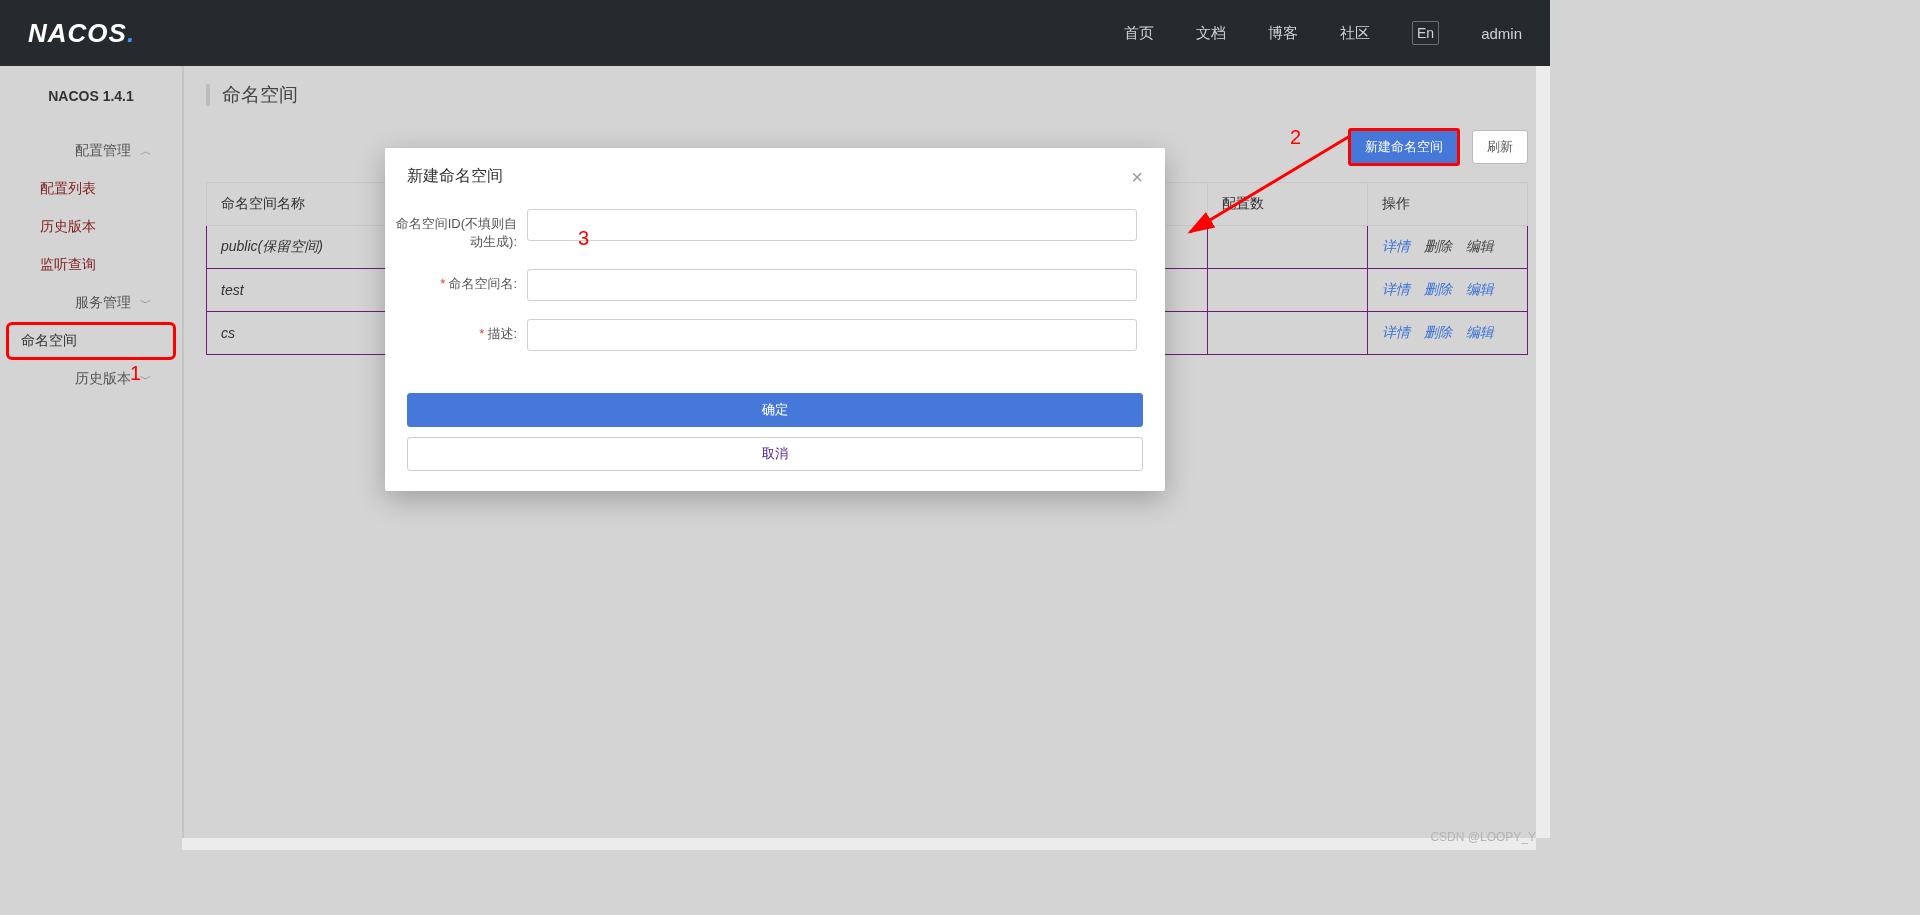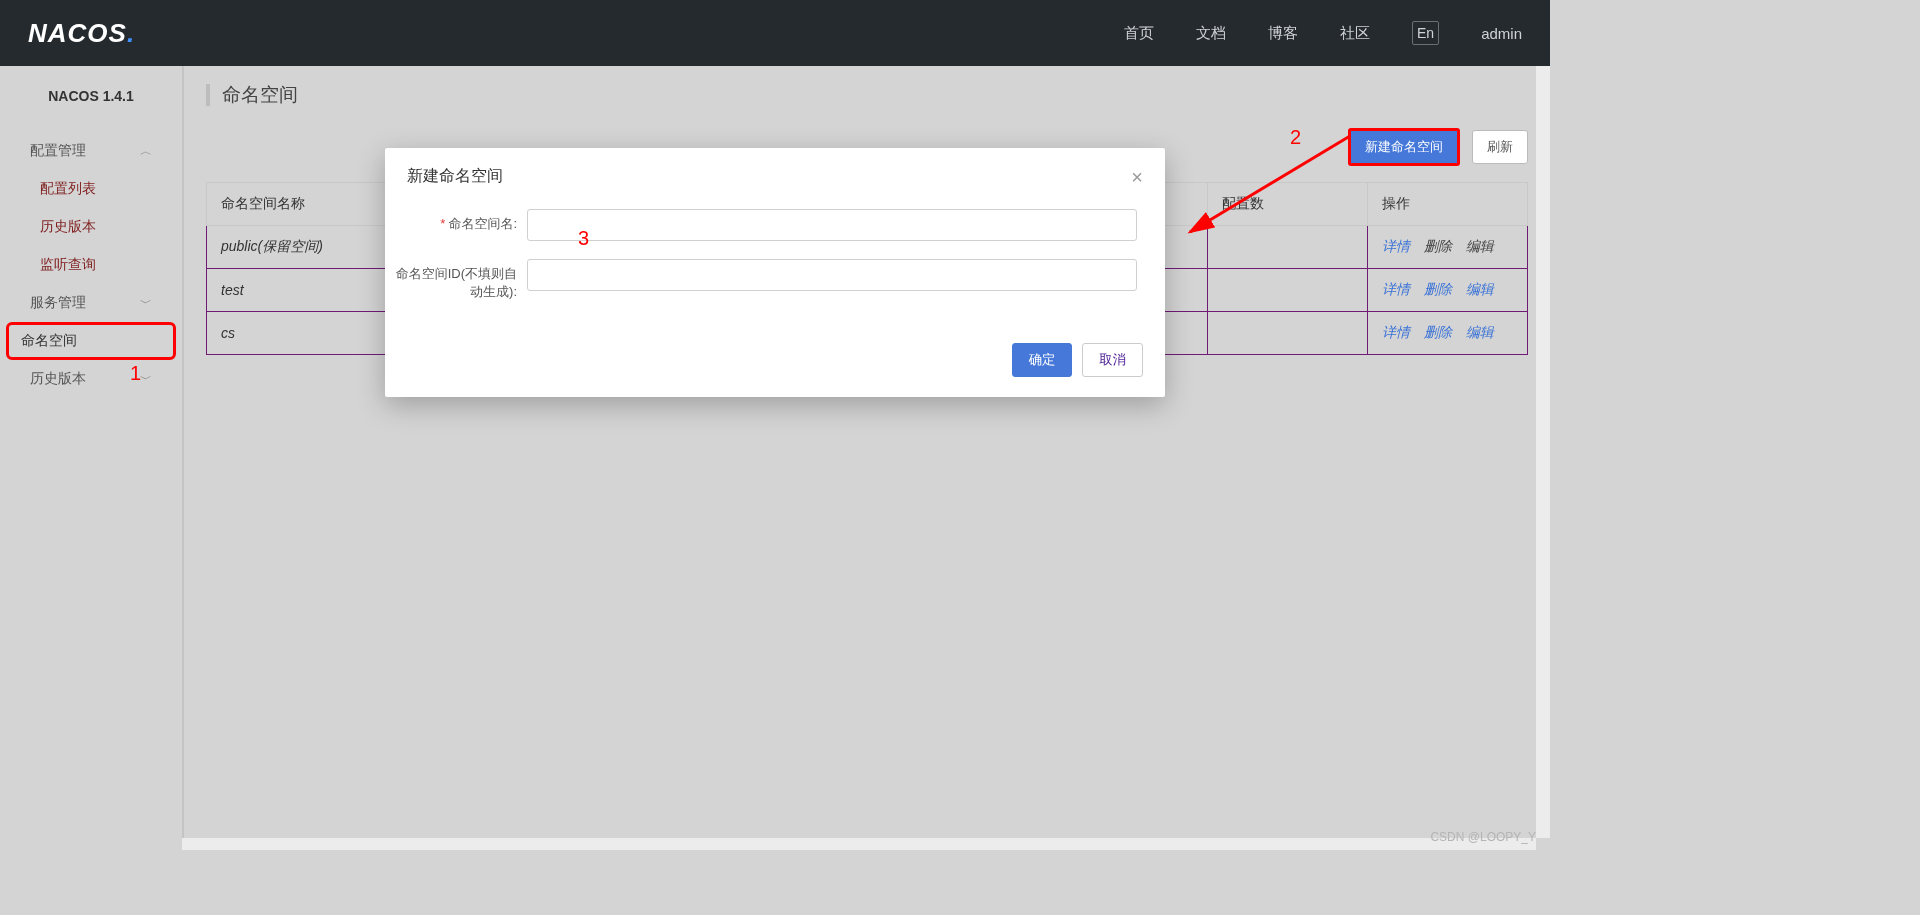--- a/index.html
+++ b/index.html
@@ -9,21 +9,21 @@
 .topbar { height: 66px; background: #252a2f; display: flex; align-items: center; padding: 0 28px; }
 .logo { font-size: 26px; font-weight: 700; letter-spacing: 1px; color: #fff; font-style: italic; }
 .logo .dot { color: #4190ff; }
 .topnav { margin-left: auto; display: flex; align-items: center; gap: 42px; }
 .topnav a { color: #cfd3d7; text-decoration: none; font-size: 15px; }
 .lang-box { border: 1px solid #6b7075; color: #cfd3d7; padding: 3px 4px; font-size: 14px; border-radius: 2px; }
 
 .body-wrap { display: flex; height: calc(100% - 66px); background: #d4d4d4; }
 .sidebar { width: 182px; background: #d4d4d4; padding-top: 22px; }
 .version { text-align: center; font-weight: 700; color: #333; font-size: 14px; margin-bottom: 28px; }
-.menu-item { padding: 10px 30px; display: flex; align-items: center; justify-content: space-between; cursor: pointer; font-size: 14px; color: #555; }
+.menu-item { padding: 10px 30px; display: flex; align-items: center; justify-content: space-between; cursor: pointer; font-size: 14px; color: #555; margin-left: 45px; }
 .menu-sub { padding: 10px 18px 10px 40px; color: #7f1d1d; font-size: 14px; cursor: pointer; }
 .menu-item.active { border: 3px solid #ff0000; border-radius: 6px; margin: 0 6px; padding: 7px 12px; color: #333; }
 .chev { font-size: 12px; color: #888; }
 
 .main { flex: 1; border-left: 2px solid #c4c4c4; background: #d4d4d4; position: relative; overflow: auto; }
 .main-inner { padding: 18px 22px; }
 .page-title { font-size: 19px; color: #444; border-left: 4px solid #bdbdbd; padding-left: 12px; height: 22px; display: flex; align-items: center; margin-bottom: 22px; }
 .top-actions { display: flex; justify-content: flex-end; gap: 12px; margin-bottom: 16px; align-items: center; }
 .btn { padding: 7px 14px; font-size: 13px; border-radius: 3px; cursor: pointer; border: 1px solid transparent; }
 .btn-primary { background: #4578d9; color: #fff; border: 3px solid #ff0000; }
@@ -39,21 +39,21 @@
 .modal { width: 780px; background: #fff; border-radius: 2px; box-shadow: 0 8px 28px rgba(0,0,0,.25); margin-top: 148px; }
 .modal-head { padding: 18px 22px 12px; display: flex; align-items: center; }
 .modal-title { font-size: 16px; color: #333; }
 .modal-close { margin-left: auto; font-size: 20px; color: #999; cursor: pointer; line-height: 1; }
 .modal-body { padding: 10px 28px 10px 10px; }
 .form-row { display: flex; align-items: flex-start; margin-bottom: 18px; }
 .form-label { width: 132px; text-align: right; padding-top: 6px; padding-right: 10px; color: #555; font-size: 13px; line-height: 1.4; }
 .form-label .req { color: #e23c3c; margin-right: 3px; }
 .form-input { flex: 1; }
 .form-input input { width: 100%; height: 32px; border: 1px solid #d0d0d0; border-radius: 3px; padding: 0 8px; font-size: 13px; }
-.modal-foot { padding: 14px 22px 20px; display: flex; justify-content: flex-end; gap: 10px; }
+.modal-foot { padding: 14px 22px 20px; display: flex; gap: 10px; flex-direction: column; }
 .modal-foot .btn-primary2 { background: #4578d9; color: #fff; border: 1px solid #4578d9; padding: 7px 16px; border-radius: 3px; cursor: pointer; }
 .modal-foot .btn-cancel { background: #fff; color: #4c1d95; border: 1px solid #ccc; padding: 7px 16px; border-radius: 3px; cursor: pointer; }
 
 .annot { position: absolute; color: #ff0000; font-size: 20px; font-weight: 400; pointer-events: none; }
 .arrow-svg { position: absolute; pointer-events: none; }
 
 .watermark { position: absolute; bottom: 6px; right: 14px; color: #b4b4b4; font-size: 12px; }
 .scrollbar-right { position: absolute; right: 0; top: 66px; bottom: 12px; width: 14px; background: #ececec; }
 .scrollbar-bottom { position: absolute; left: 182px; right: 14px; bottom: 0; height: 12px; background: #ececec; }
 </style>
@@ -150,25 +150,29 @@
   </div>
 
   <div class="modal-mask">
     <div class="modal">
       <div class="modal-head">
         <span class="modal-title">新建命名空间</span>
         <span class="modal-close">×</span>
       </div>
       <div class="modal-body">
         <div class="form-row">
+          <div class="form-label">命名空间ID(不填则自动生成):</div>
+          <div class="form-input"><input type="text" style=""></div>
+        </div>
+        <div class="form-row">
           <div class="form-label"><span class="req">*</span><span>命名空间名:</span></div>
           <div class="form-input"><input type="text" style=""></div>
         </div>
         <div class="form-row">
-          <div class="form-label">命名空间ID(不填则自动生成):</div>
+          <div class="form-label"><span class="req">*</span><span>描述:</span></div>
           <div class="form-input"><input type="text" style=""></div>
         </div>
       </div>
       <div class="modal-foot">
         <button class="btn-primary2">确定</button>
         <button class="btn-cancel">取消</button>
       </div>
     </div>
   </div>
 

